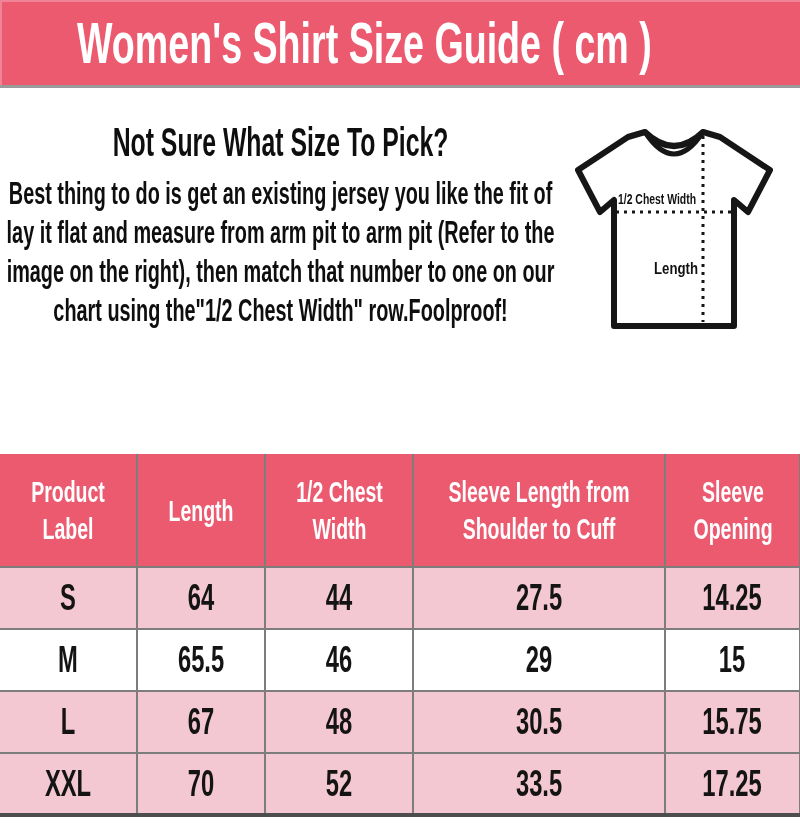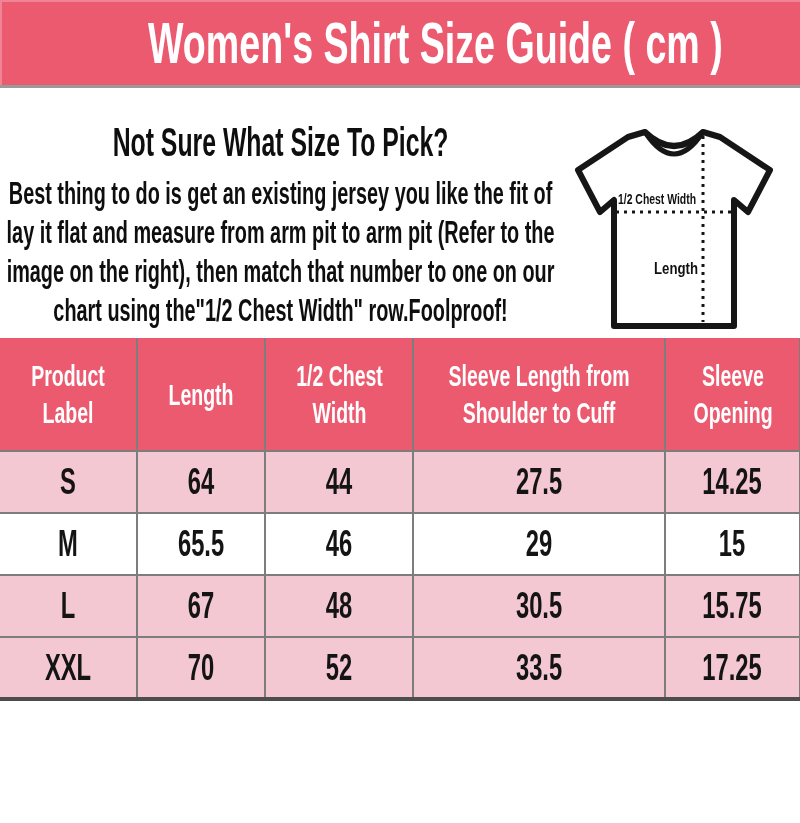--- a/index.html
+++ b/index.html
@@ -6,32 +6,32 @@
   html,body { margin:0; padding:0; }
   body {
     width:800px; height:823px; overflow:hidden;
     background:#ffffff;
     font-family:"Liberation Sans","DejaVu Sans",sans-serif;
   }
 
   
   .banner {
     height:88px; background:#ec5a70;
-    display:flex; align-items:center; justify-content:flex-start;
+    display:flex; align-items:center; justify-content:flex-end;
     border-bottom:3px solid #9a9a9a;
     box-shadow:inset 0 2px 0 #f08396, inset 2px 0 0 #f08396;
   }
   .banner-title {
     font-size:57px; font-weight:bold; color:#ffffff;
     white-space:nowrap; transform:scaleX(0.66); transform-origin:50% 50%;
     letter-spacing:0px;
   }
 
   
-  .info { position:relative; height:250px; background:#ffffff; }
+  .info { position:relative; height:366px; background:#ffffff; }
   .info-text {
     position:absolute; left:0; top:32px; width:905px;
     transform:scaleX(0.62); transform-origin:0 0;
     text-align:center; color:#0e0e0e;
   }
   .info-heading { font-size:40px; font-weight:bold; margin:0 0 9px 0; letter-spacing:0; }
   .info-body { font-size:32px; font-weight:bold; line-height:39px; margin:0; }
 
   .shirt-box { position:absolute; left:570px; top:36px; width:228px; height:222px; }
 

